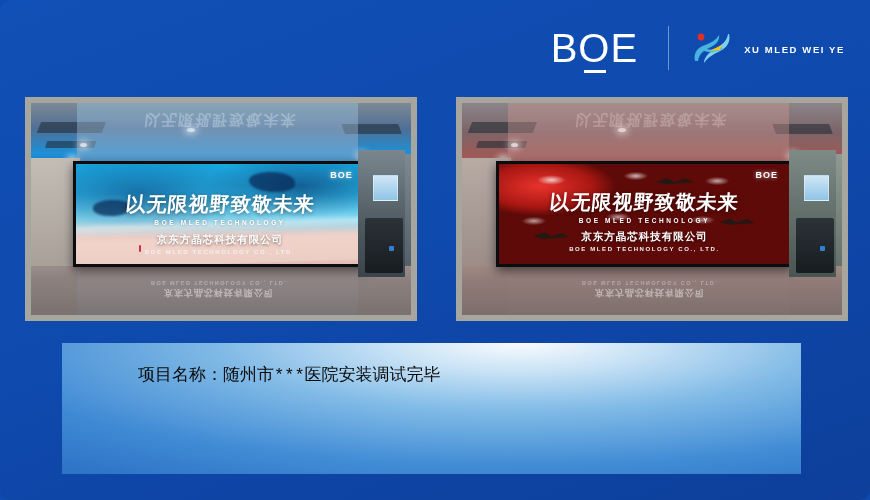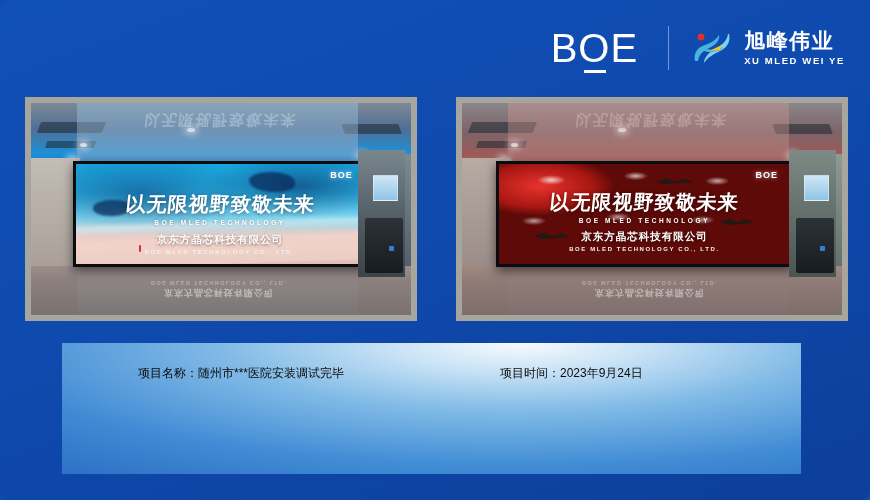--- a/index.html
+++ b/index.html
@@ -195,22 +195,22 @@
         rgba(31,96,186,.95) 100%),
       linear-gradient(110deg,#1b5ebd 0%,#4d93d6 48%,#2f76c7 100%);
   }
   .info-grid {
     position:absolute; left:76px; top:24px; right:20px;
     display:grid;
     grid-template-columns:362px auto;
     grid-row-gap:19px;
   }
   .info-line {
-    font-family:Liberation Sans, sans-serif;
-    font-size:12px; color:#0a0a0a; white-space:nowrap;
+    font-family:Liberation Mono, monospace;
+    font-size:17px; color:#0a0a0a; white-space:nowrap;
     line-height:1.1;
   }
   .info-line .lbl { font-weight:400; }
   .info-line .val { font-weight:400; }
 </style>
 </head>
 <body>
 
 <div id="page">
 
@@ -225,21 +225,20 @@
 
     <div class="xf-block">
       <svg class="xf-mark" viewBox="0 0 46 40">
         <path d="M6 33 C4 25 9 19 16 17 C22 15 27 12 30 7 C31 11 28 16 22 19 C15 22 10 26 9 33 Z" fill="#49b3e0"></path>
         <path d="M40 6 C42 13 38 20 31 23 C25 26 19 29 15 35 C15 30 19 25 26 21 C33 17 38 13 39 6 Z" fill="#7fd2ef"></path>
         <path d="M13 20 C18 24 26 24 33 20" stroke="#49b3e0" stroke-width="2.4" fill="none"></path>
         <path d="M20 23 L33 17 L31 22 Z" fill="#f5c518"></path>
         <circle cx="12" cy="9" r="3.4" fill="#e03028"></circle>
       </svg>
       <div class="xf-words">
-        <span class="xf-cn">旭峰伟业</span>
         <span class="xf-en">XU MLED WEI YE</span>
       </div>
     </div>
   </div>
 
   <div class="photo-frame left">
     <div class="photo">
       <div class="room">
 
         <div class="ceiling" style="background:linear-gradient(180deg,#7d8995 0%,#4f6f96 40%,#1f8fd6 78%,#0f7fc8 100%);"></div>
@@ -386,21 +385,18 @@
   </div>
 
   <div class="info-panel">
     <div class="info-grid">
 
       <div class="info-line">
         <span class="lbl">项目名称：</span><span class="val">随州市***医院安装调试完毕</span>
       </div>
 
 
-      <div class="info-line">
-        <span class="lbl">项目时间：</span><span class="val">2023年9月24日</span>
-      </div>
 
 
     </div>
   </div>
 
 </div>
 
 </body></html>

